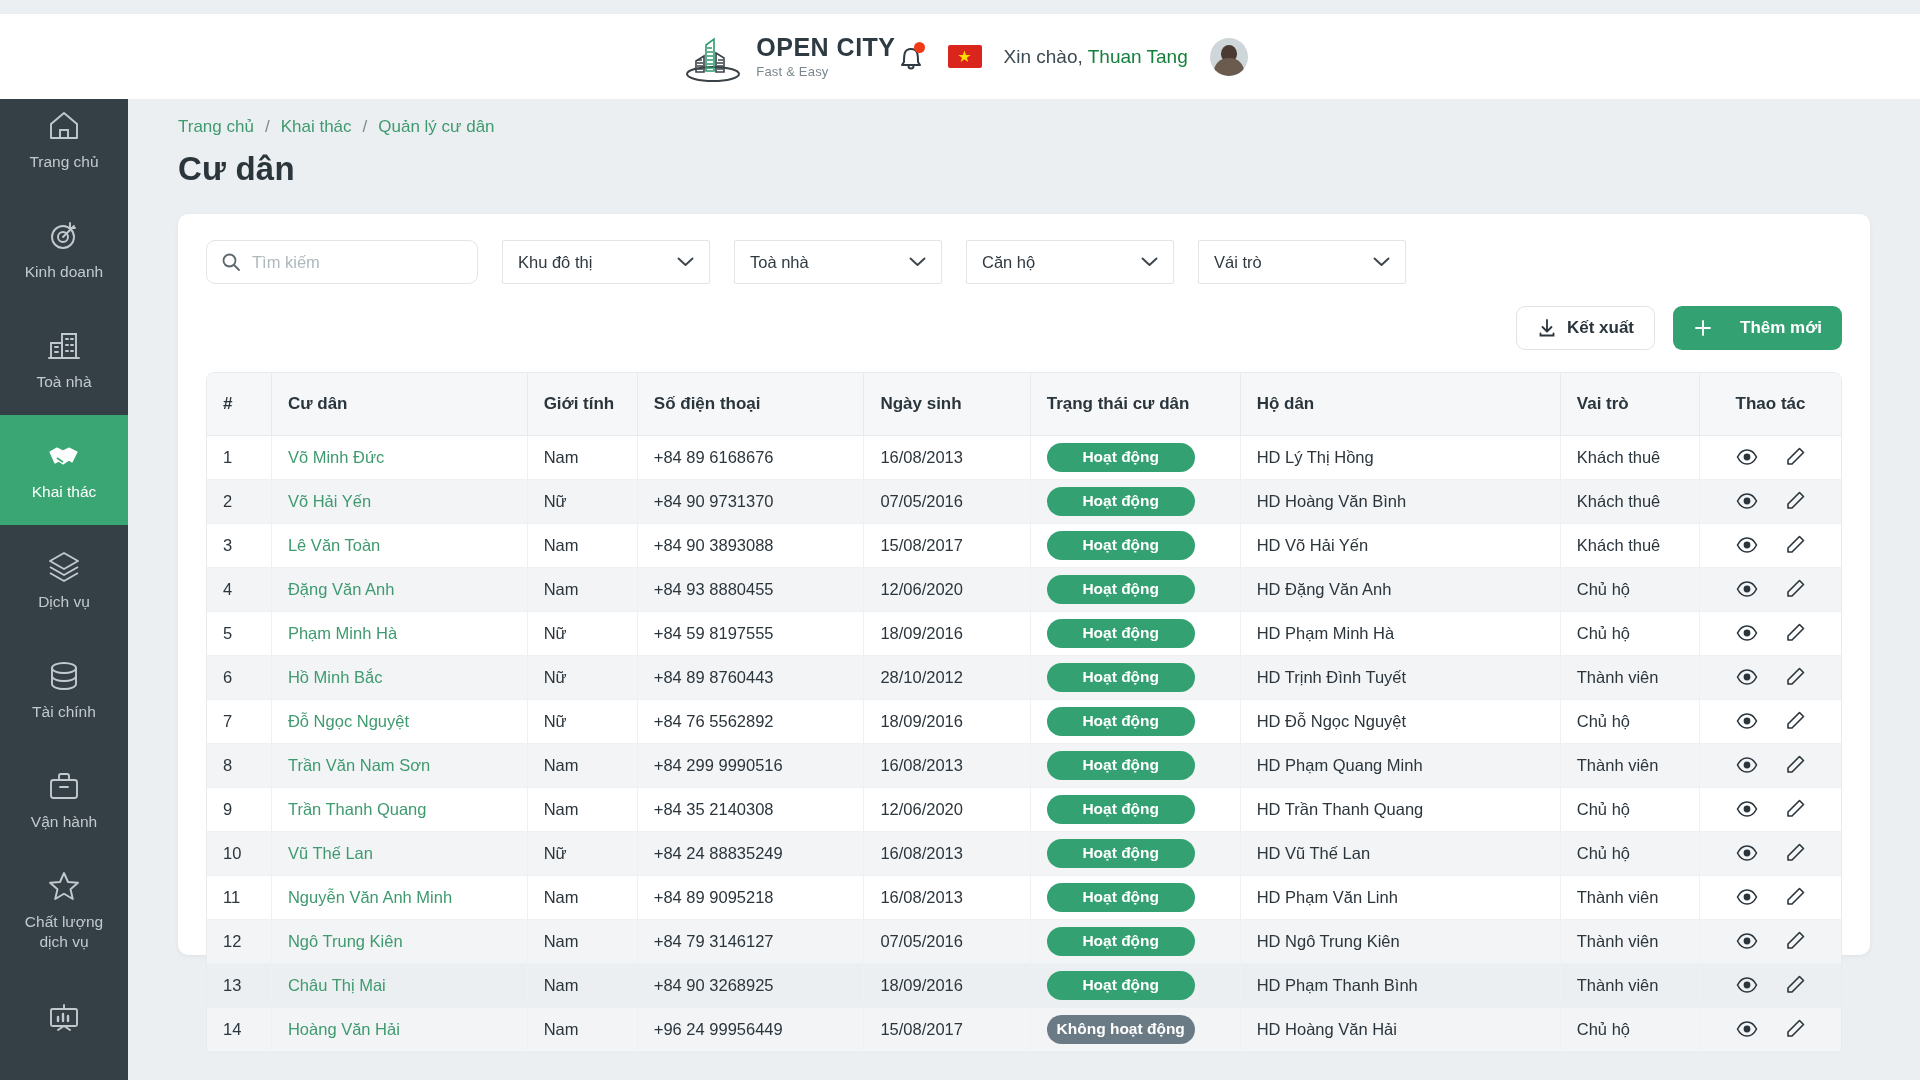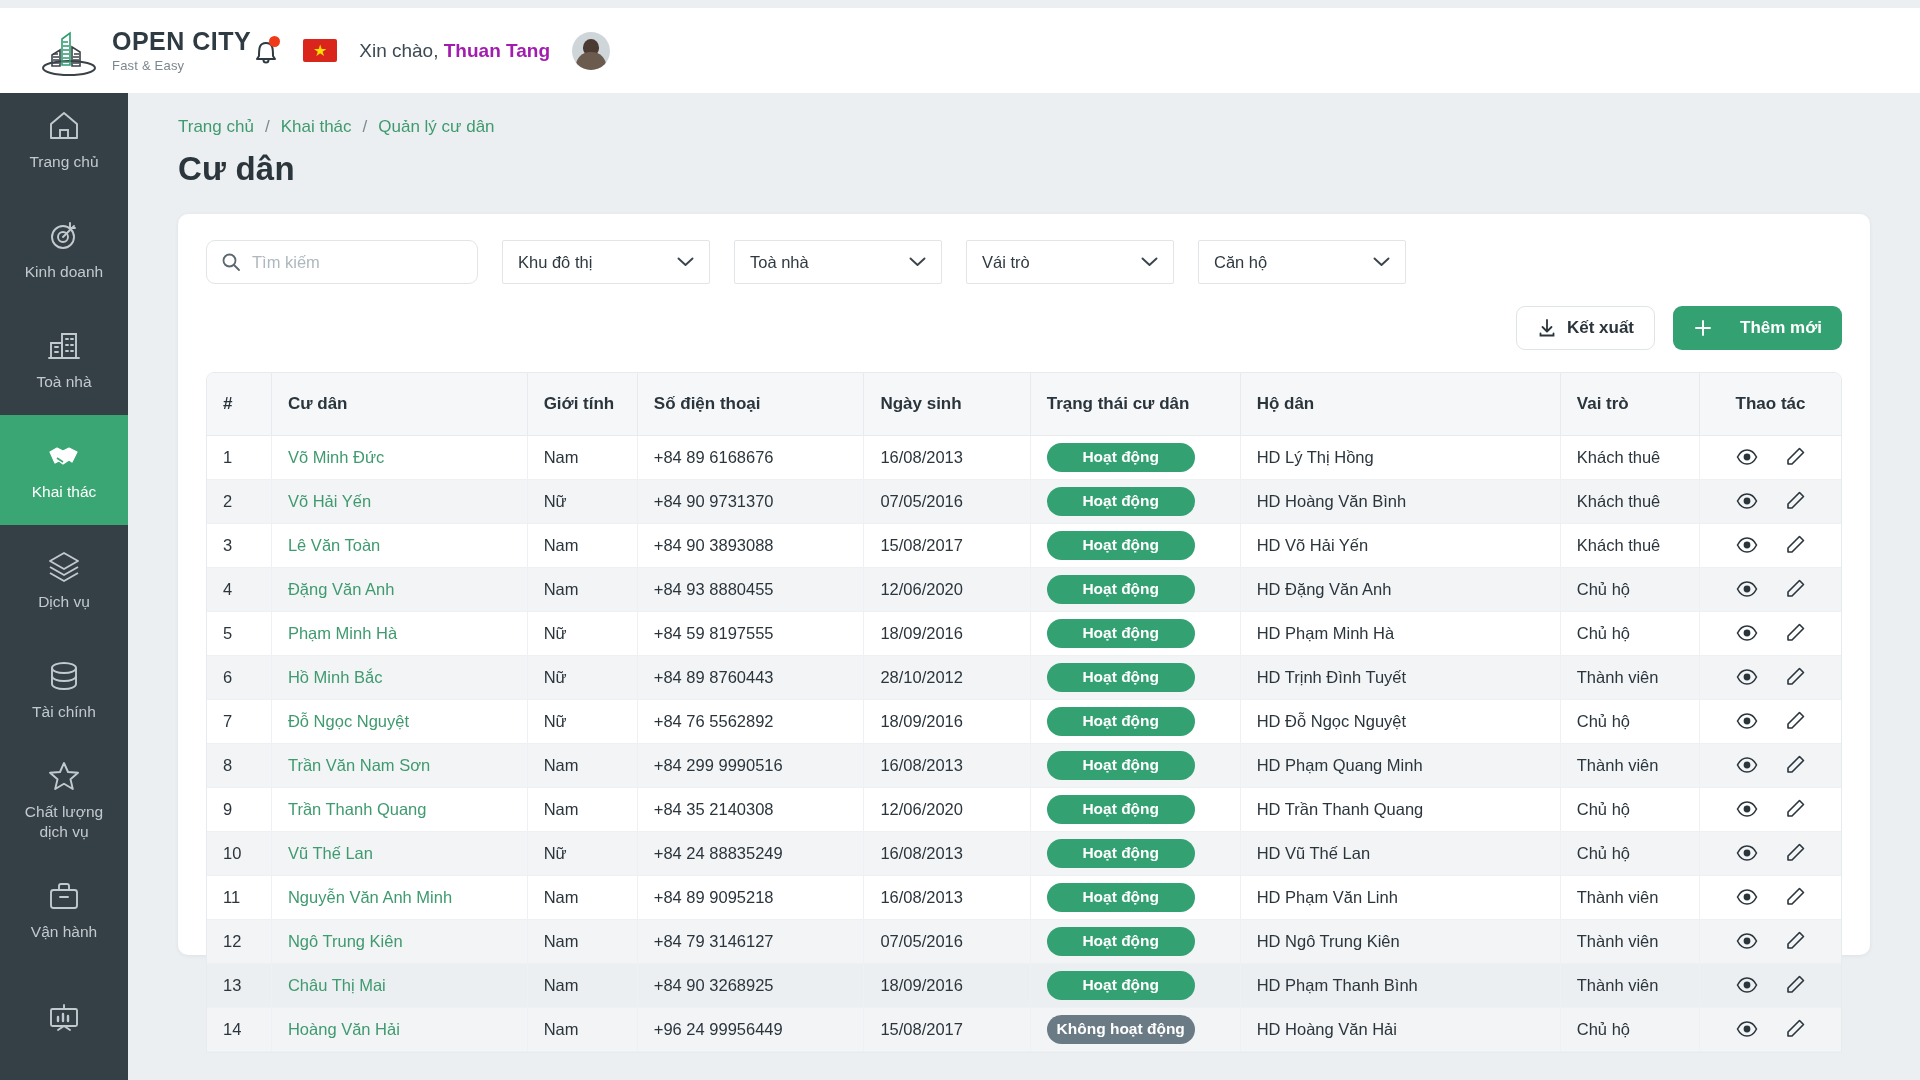--- a/index.html
+++ b/index.html
@@ -5,23 +5,23 @@
   * { box-sizing: border-box; margin: 0; padding: 0; }
   html, body {
     width: 1920px; height: 1080px;
     font-family: "Liberation Sans", sans-serif;
     background: #eceff1;
     overflow: hidden;
   }
   
   #app { width: 1920px; height: 1080px; position: relative; }
   #topbar {
-    position: absolute; top: 8px; left: 0; width: 1920px; height: 85px;
+    position: absolute; top: 14px; left: 0; width: 1920px; height: 85px;
     background: #ffffff; display: flex; align-items: center;
-    justify-content: flex-start; padding: 0 28px 0 40px;
+    justify-content: center; padding: 0 28px 0 40px;
     z-index: 5;
   }
   .brand { display: flex; align-items: center; gap: 14px; }
   .brand-logo { width: 58px; height: 52px; }
   .brand-text { display: flex; flex-direction: column; line-height: 1; }
   .brand-title {
     font-size: 25px; font-weight: bold; color: #2f3b42;
     letter-spacing: .5px;
   }
   .brand-sub { font-size: 13px; color: #7b878e; margin-top: 5px; letter-spacing: .2px; }
@@ -31,21 +31,21 @@
   .bell-dot {
     position: absolute; right: 1px; top: 1px; width: 11px; height: 11px;
     background: #f03a17; border-radius: 50%;
   }
   .flag {
     width: 34px; height: 23px; background: #da251d; border-radius: 2px;
     display: flex; align-items: center; justify-content: center;
     color: #ffdd00; font-size: 16px; line-height: 1;
   }
   .greet { font-size: 19px; color: #3d4a52; }
-  .greet b { color: #a21caf; font-weight: bold; }
+  .greet b { color: #15803d; font-weight: normal; }
   .avatar {
     width: 38px; height: 38px; border-radius: 50%; overflow: hidden;
     background: #cfd6da; position: relative;
   }
   .avatar .head {
     position: absolute; width: 16px; height: 17px; background: #4a3a32;
     border-radius: 50% 50% 45% 45%; left: 11px; top: 7px;
   }
   .avatar .body {
     position: absolute; width: 30px; height: 18px; background: #6b5a4e;
@@ -246,32 +246,32 @@
       <div class="nav-item">
         <svg class="nav-icon" viewBox="0 0 34 34">
           <ellipse cx="17" cy="9" rx="12" ry="5" fill="none" stroke="currentColor" stroke-width="1.9"></ellipse>
           <path d="M5 9 v8 c0 2.8 5.4 5 12 5 s12-2.2 12-5 V9" fill="none" stroke="currentColor" stroke-width="1.9"></path>
           <path d="M5 17 v8 c0 2.8 5.4 5 12 5 s12-2.2 12-5 v-8" fill="none" stroke="currentColor" stroke-width="1.9"></path>
         </svg>
         <div class="nav-label" style="white-space: pre-line;">Tài chính</div>
       </div>
       <div class="nav-item">
         <svg class="nav-icon" viewBox="0 0 34 34">
-          <path d="M17 4 l4 9 10 .8 -7.5 6.5 2.3 9.7 -8.8-5.3 -8.8 5.3 2.3-9.7 -7.5-6.5 10-.8 z" fill="none" stroke="currentColor" stroke-width="1.9" stroke-linejoin="round"></path>
-        </svg>
-        <div class="nav-label" style="white-space: pre-line;">Chất lượng
-dịch vụ</div>
-      </div>
-      <div class="nav-item">
-        <svg class="nav-icon" viewBox="0 0 34 34">
           <rect x="4" y="11" width="26" height="18" rx="2.5" fill="none" stroke="currentColor" stroke-width="1.9"></rect>
           <path d="M12 11 V7 a2 2 0 0 1 2-2 h6 a2 2 0 0 1 2 2 v4" fill="none" stroke="currentColor" stroke-width="1.9"></path>
           <path d="M13 18 h8" stroke="currentColor" stroke-width="1.9" stroke-linecap="round"></path>
         </svg>
         <div class="nav-label" style="white-space: pre-line;">Vận hành</div>
+      </div>
+      <div class="nav-item">
+        <svg class="nav-icon" viewBox="0 0 34 34">
+          <path d="M17 4 l4 9 10 .8 -7.5 6.5 2.3 9.7 -8.8-5.3 -8.8 5.3 2.3-9.7 -7.5-6.5 10-.8 z" fill="none" stroke="currentColor" stroke-width="1.9" stroke-linejoin="round"></path>
+        </svg>
+        <div class="nav-label" style="white-space: pre-line;">Chất lượng
+dịch vụ</div>
       </div>
       <div class="nav-item">
         <svg class="nav-icon" viewBox="0 0 34 34">
           <path d="M17 2 v4" stroke="currentColor" stroke-width="1.9" stroke-linecap="round"></path>
           <rect x="4" y="6" width="26" height="17" rx="1.5" fill="none" stroke="currentColor" stroke-width="1.9"></rect>
           <path d="M11 27 L17 23 L23 27" fill="none" stroke="currentColor" stroke-width="1.9" stroke-linecap="round"></path>
           <path d="M11 18 v-4 M16 18 v-7 M21 18 v-5" stroke="currentColor" stroke-width="2.4" stroke-linecap="round"></path>
         </svg>
       </div>
     </div>
@@ -305,27 +305,27 @@
                 <path d="M1.5 1.5 L8.5 8 L15.5 1.5" fill="none" stroke="#3a444b" stroke-width="1.9" stroke-linecap="round" stroke-linejoin="round"></path>
               </svg>
             </div>
             <div class="select">
               <span>Toà nhà</span>
               <svg class="chev" viewBox="0 0 17 10">
                 <path d="M1.5 1.5 L8.5 8 L15.5 1.5" fill="none" stroke="#3a444b" stroke-width="1.9" stroke-linecap="round" stroke-linejoin="round"></path>
               </svg>
             </div>
             <div class="select">
-              <span>Vái trò</span>
+              <span>Căn hộ</span>
               <svg class="chev" viewBox="0 0 17 10">
                 <path d="M1.5 1.5 L8.5 8 L15.5 1.5" fill="none" stroke="#3a444b" stroke-width="1.9" stroke-linecap="round" stroke-linejoin="round"></path>
               </svg>
             </div>
             <div class="select">
-              <span>Căn hộ</span>
+              <span>Vái trò</span>
               <svg class="chev" viewBox="0 0 17 10">
                 <path d="M1.5 1.5 L8.5 8 L15.5 1.5" fill="none" stroke="#3a444b" stroke-width="1.9" stroke-linecap="round" stroke-linejoin="round"></path>
               </svg>
             </div>
           </div>
       </div>
 
       <div class="actions">
         <div class="btn btn-export">
           <svg width="20" height="20" viewBox="0 0 20 20">

